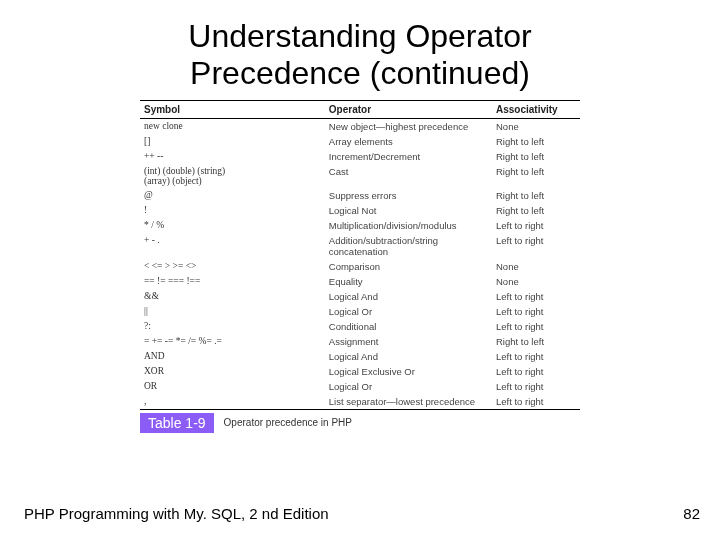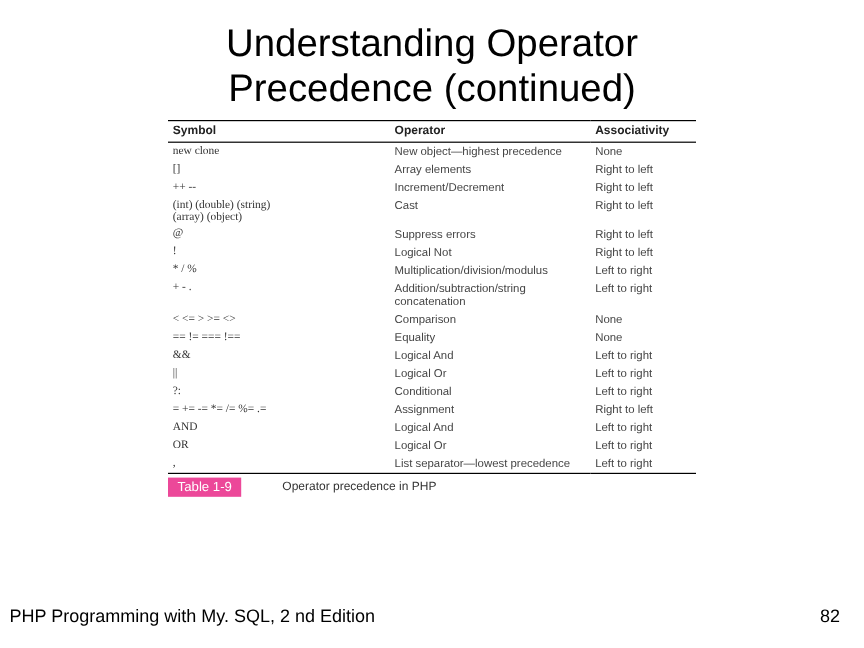--- a/index.html
+++ b/index.html
@@ -59,34 +59,33 @@
     border-top: 1px solid #000;
     padding: 0;
   }
   .caption {
     display: flex;
     align-items: center;
     gap: 10px;
     padding-top: 3px;
   }
   .tag {
-    background: #ec4899;
+    background: #8b5cf6;
     color: #fff;
-    font-size: 11px;
+    font-size: 14px;
     padding: 2px 8px;
     display: inline-block;
   }
   .cap-text {
     font-size: 10px;
     color: #333;
-    margin-left: 24px;
   }
   .footer {
     position: absolute;
-    left: 8px;
+    left: 24px;
     right: 20px;
     bottom: 18px;
     display: flex;
     justify-content: space-between;
     font-size: 15px;
     color: #000;
   }
   
   col.c1 { width: 42%; }
   col.c2 { width: 38%; }
@@ -186,20 +185,25 @@
             <td class="sym">= += -= *= /= %= .=</td>
             <td>Assignment</td>
             <td>Right to left</td>
           </tr>
           <tr>
             <td class="sym">AND</td>
             <td>Logical And</td>
             <td>Left to right</td>
           </tr>
           <tr>
+            <td class="sym">XOR</td>
+            <td>Logical Exclusive Or</td>
+            <td>Left to right</td>
+          </tr>
+          <tr>
             <td class="sym">OR</td>
             <td>Logical Or</td>
             <td>Left to right</td>
           </tr>
           <tr>
             <td class="sym">,</td>
             <td>List separator—lowest precedence</td>
             <td>Left to right</td>
           </tr>
         </tbody>

